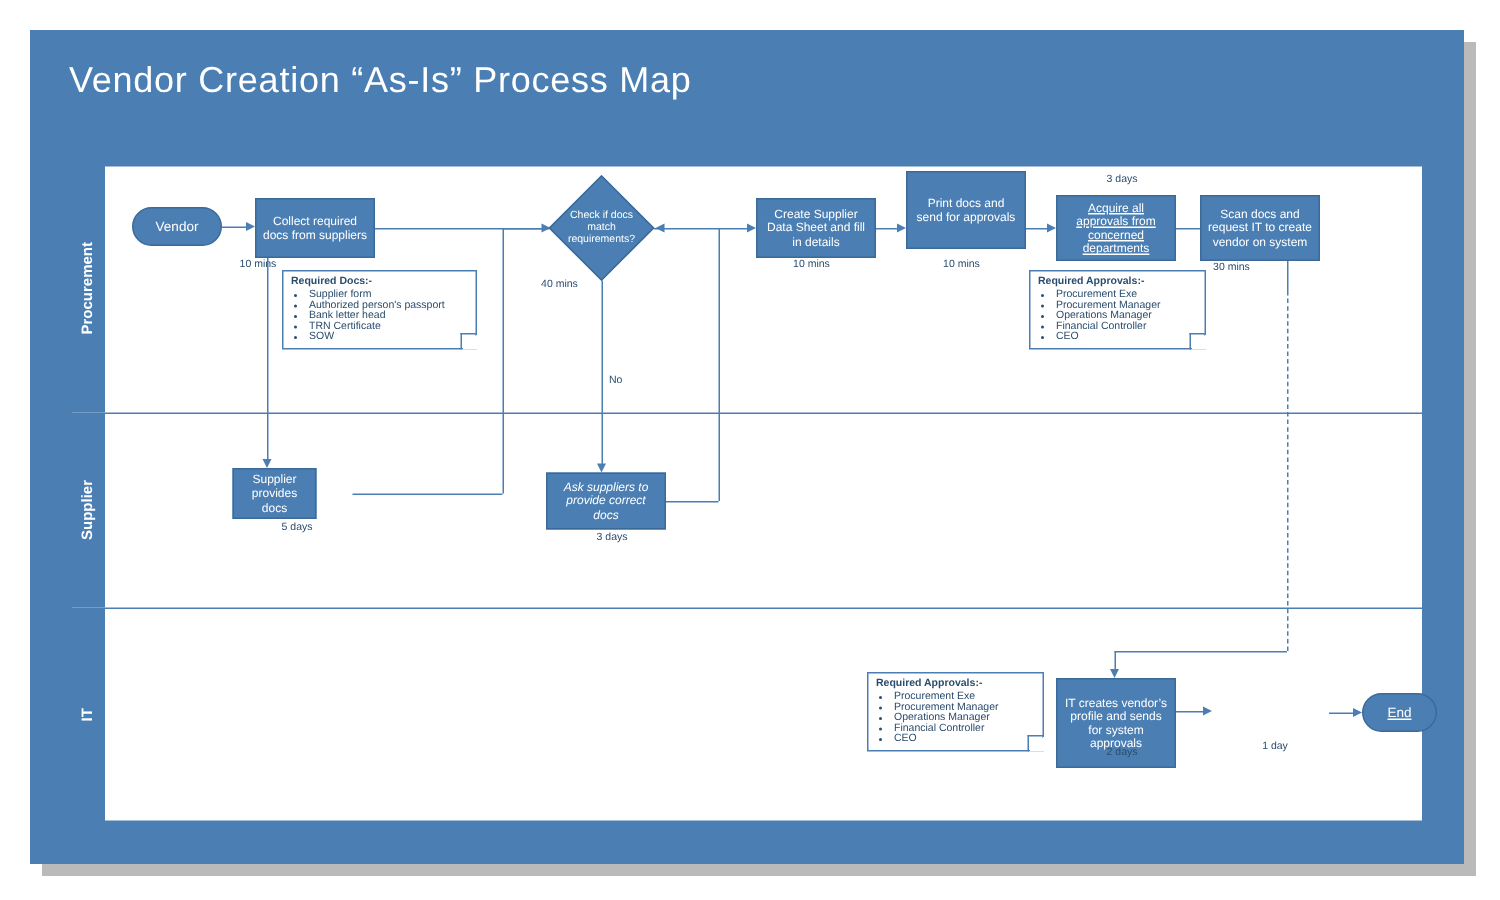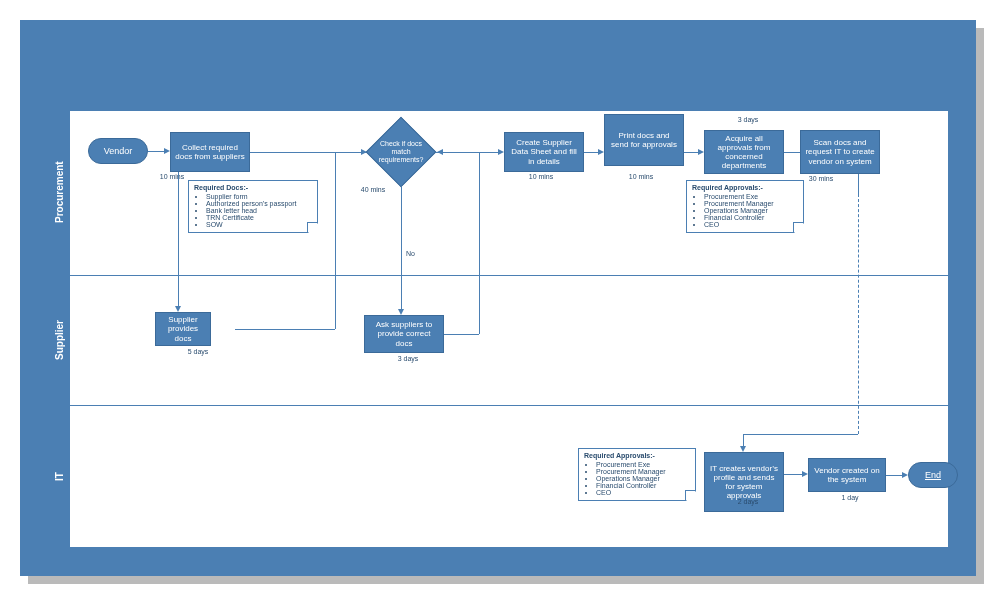--- a/index.html
+++ b/index.html
@@ -137,20 +137,21 @@
     background: linear-gradient(135deg, transparent 49%, #fff 51%);
     border-left: 1px solid #4b7fb3;
     border-top: 1px solid #4b7fb3;
   }
 </style>
 </head>
 <body>
 
 <div class="shadow"></div>
 <div class="frame">
+  <div class="title">Vendor Creation “As-Is” Process Map</div>
   <div class="canvas">
 
     <div class="lane-label" style="top:0; height:165px;">Procurement</div>
     <div class="lane-label" style="top:165px; height:130px;">Supplier</div>
     <div class="lane-label" style="top:295px; height:143px;">IT</div>
     <div class="lane-border" style="top:0;"></div>
     <div class="lane-border" style="top:165px;"></div>
     <div class="lane-border" style="top:295px;"></div>
     <div class="lane-border" style="top:437px;"></div>
 
@@ -188,21 +189,21 @@
     <div class="decision" style="left:318px; top:7px;">
       <div class="diamond"></div>
       <div class="dtext">Check if docs match requirements?</div>
     </div>
     <div class="timing" style="left:310px; top:76px;">40 mins</div>
 
     <div class="v" style="left:353px; top:77px; height:124px;"></div>
     <div class="label-sm" style="left:358px; top:140px;">No</div>
     <div class="arrow-d" style="left:350px; top:199px;"></div>
 
-    <div class="box" style="left:316px; top:205px; width:80px; height:38px;">Ask suppliers to provide correct docs</div>
+    <div class="box" style="left:316px; top:205px; width:80px; height:38px;font-style:italic;">Ask suppliers to provide correct docs</div>
     <div class="timing" style="left:340px; top:245px; width:40px;">3 days</div>
 
     <div class="h" style="left:396px; top:224px; width:35px;"></div>
     <div class="v" style="left:431px; top:42px; height:182px;"></div>
 
     <div class="h" style="left:388px; top:42px; width:64px;"></div>
     <div class="arrow-r" style="left:450px; top:39px;"></div>
     <div class="arrow-l" style="left:389px; top:39px;"></div>
 
     <div class="box" style="left:456px; top:22px; width:80px; height:40px;">Create Supplier Data Sheet and fill in details</div>
@@ -210,21 +211,21 @@
 
     <div class="h" style="left:536px; top:42px; width:16px;"></div>
     <div class="arrow-r" style="left:550px; top:39px;"></div>
 
     <div class="box" style="left:556px; top:4px; width:80px; height:52px;">Print docs and send for approvals</div>
     <div class="timing" style="left:578px; top:63px;">10 mins</div>
 
     <div class="h" style="left:636px; top:42px; width:16px;"></div>
     <div class="arrow-r" style="left:650px; top:39px;"></div>
 
-    <div class="box" style="left:656px; top:20px; width:80px; height:44px;">Acquire all approvals from concerned departments</div>
+    <div class="box" style="left:656px; top:20px; width:80px; height:44px;text-decoration:underline;">Acquire all approvals from concerned departments</div>
     <div class="timing" style="left:680px; top:6px; width:40px;">3 days</div>
 
     <div class="note" style="left:638px; top:70px; width:118px;">
       <div class="note-title">Required Approvals:-</div>
       <ul>
         <li>Procurement Exe</li>
         <li>Procurement Manager</li>
         <li>Operations Manager</li>
         <li>Financial Controller</li>
         <li>CEO</li>
@@ -253,21 +254,20 @@
         <li>CEO</li>
       </ul>
     </div>
 
     <div class="box" style="left:656px; top:342px; width:80px; height:60px;">IT creates vendor’s profile and sends for system approvals</div>
     <div class="timing" style="left:680px; top:388px; width:40px;">2 days</div>
 
     <div class="h" style="left:736px; top:364px; width:20px;"></div>
     <div class="arrow-r" style="left:754px; top:361px;"></div>
 
-    <div class="box" style="left:760px; top:348px; width:78px; height:34px;">Vendor created on the system</div>
     <div class="timing" style="left:782px; top:384px; width:40px;">1 day</div>
 
     <div class="h" style="left:838px; top:365px; width:18px;"></div>
     <div class="arrow-r" style="left:854px; top:362px;"></div>
 
     <div class="box terminator" style="left:860px; top:352px; width:50px;text-decoration:underline;">End</div>
 
   </div>
 </div>
 

